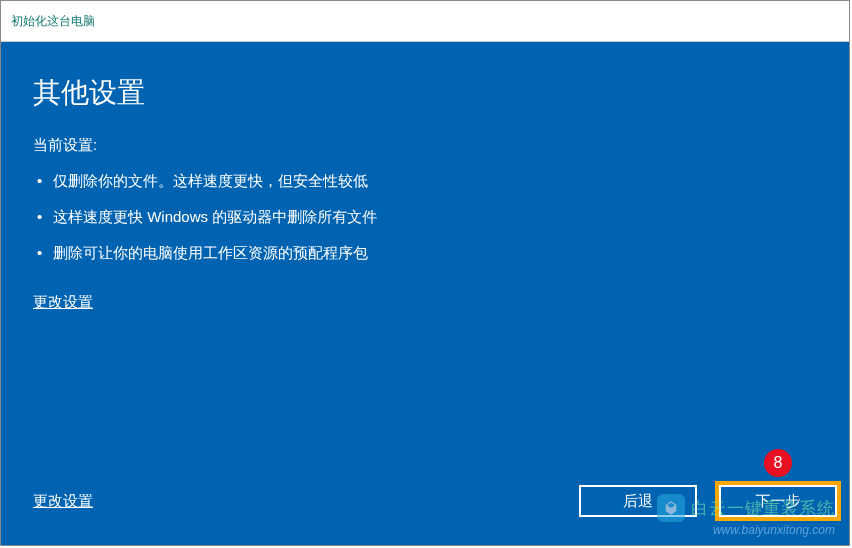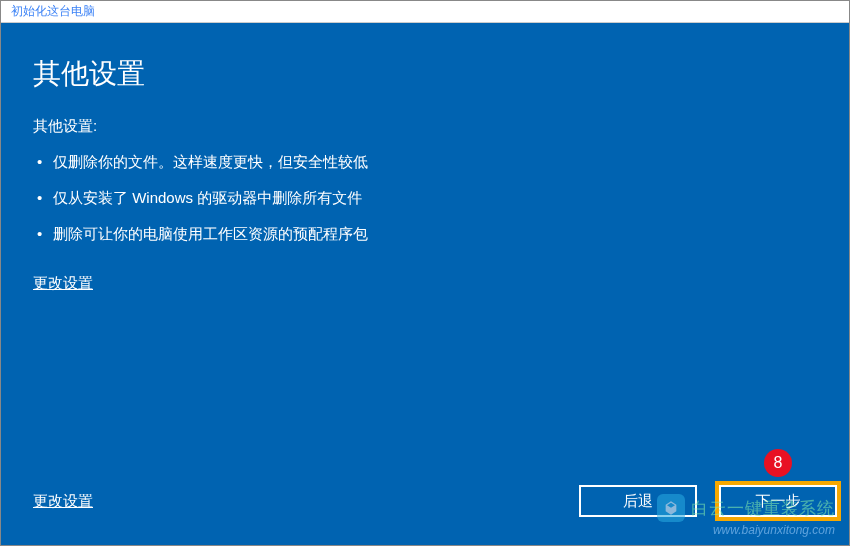--- a/index.html
+++ b/index.html
@@ -17,28 +17,28 @@
     }
     .window {
       width: 850px;
       height: 546px;
       border: 1px solid #888;
       background: #fff;
       display: flex;
       flex-direction: column;
     }
     .titlebar {
-      height: 22px;
+      height: 41px;
       background: #fff;
       border-bottom: 1px solid #ccc;
       display: flex;
       align-items: center;
       padding: 8px 10px;
       font-size: 12px;
-      color: #3b82f6;
+      color: #0f766e;
     }
     .content {
       flex: 1;
       background: #0063B1;
       color: #fff;
       padding: 32px 12px 20px 32px;
       display: flex;
       flex-direction: column;
       position: relative;
     }
@@ -173,24 +173,24 @@
   </style>
 </head>
 <body>
 
 <div class="window">
   <div class="titlebar">
     <span>初始化这台电脑</span>
   </div>
   <div class="content">
     <h1 class="heading">其他设置</h1>
-    <div class="current-settings-label">其他设置:</div>
+    <div class="current-settings-label">当前设置:</div>
     <ul class="settings-list">
       <li>仅删除你的文件。这样速度更快，但安全性较低</li>
-      <li>仅从安装了 Windows 的驱动器中删除所有文件</li>
+      <li>这样速度更快 Windows 的驱动器中删除所有文件</li>
       <li>删除可让你的电脑使用工作区资源的预配程序包</li>
     </ul>
     <a class="link change-settings">更改设置</a>
 
     <div class="footer">
       <a class="link help-link">更改设置</a>
       <div class="buttons">
         <button class="btn">后退</button>
         <button class="btn btn-highlight">
           <span class="step-badge">8</span>

